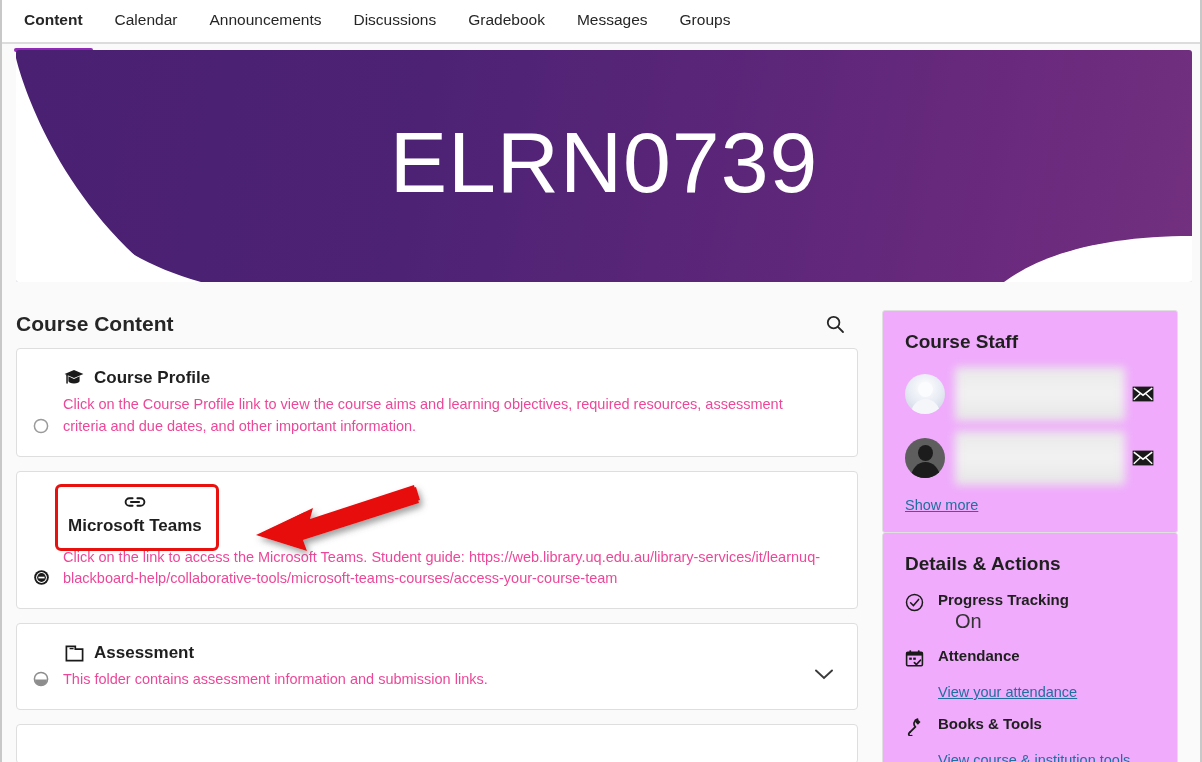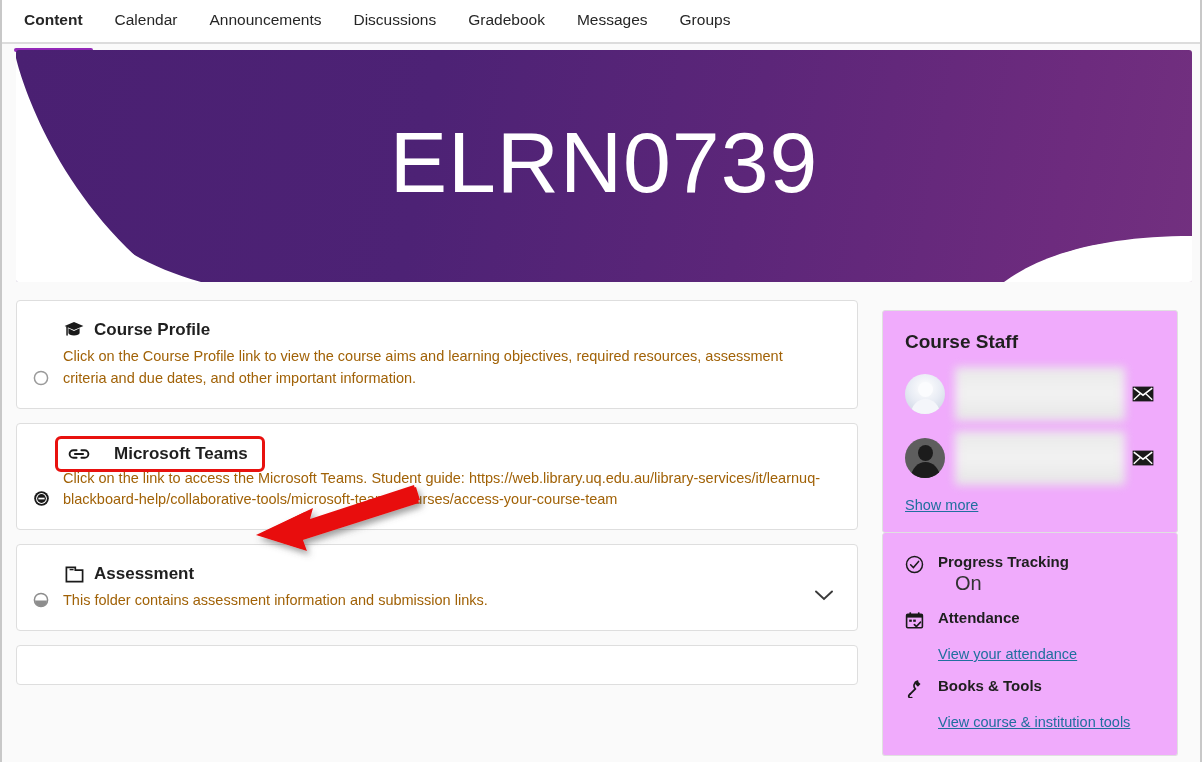--- a/index.html
+++ b/index.html
@@ -95,38 +95,38 @@
     padding: 18px 16px 18px 16px;
     position: relative;
   }
   .card-row { display: flex; align-items: flex-end; }
   .prog { width: 26px; flex: 0 0 26px; padding-top: 3px; }
   .card-body { flex: 1; padding-left: 4px; }
   .card-titleline { display: flex; align-items: center; gap: 9px; }
   .card-icon { display: flex; align-items: center; justify-content: center; width: 22px; height: 22px; }
   .card-title { font-size: 17px; font-weight: 600; color: #1f1f1f; }
   .card-desc {
-    font-size: 14.5px; line-height: 1.5; color: #a16207;
+    font-size: 14.5px; line-height: 1.5; color: #ec4899;
     margin-top: 5px; max-width: 760px;
     word-break: break-word;
   }
   .chevron {
     position: absolute; right: 22px; bottom: 20px;
     width: 22px; height: 22px; cursor: pointer;
   }
 
   
   .hl-box {
-    display: inline-flex; align-items: center; gap: 24px;
+    display: inline-flex; align-items: center; gap: 3px;
     border: 3px solid #e8110f;
     border-radius: 6px;
-    padding: 4px 14px 4px 10px;
+    padding: 4px 14px 12px 10px;
     margin: -6px 0 -6px -8px;
     background: #ffffff;
-    position: relative; z-index: 5;
+    position: relative; z-index: 5; flex-direction: column;
   }
 
   
   .side-col { position: absolute; left: 880px; top: 310px; width: 296px; }
   .side-card {
     background: #f0abfc;
     border: 1px solid #e0e0e0;
     border-radius: 3px;
     padding: 20px 22px 18px 22px;
   }
@@ -192,20 +192,29 @@
       <path d="M1176,186 C1070,186 995,212 961,259 L1176,232 Z" fill="#ffffff"></path>
     </svg>
 
     <div class="banner-title">
       <span>ELRN0739</span>
     </div>
   </div>
 
   <div class="content-col">
 
+    <div class="content-head">
+      <div class="content-title">Course Content</div>
+      <div class="search-btn">
+        <svg width="20" height="20" viewBox="0 0 20 20" fill="none" stroke="#262626" stroke-width="1.8">
+          <circle cx="8.6" cy="8.6" r="5.8"></circle>
+            <line x1="12.9" y1="12.9" x2="18" y2="18" stroke-linecap="round"></line>
+        </svg>
+      </div>
+    </div>
 
     <div class="card">
       <div class="card-row">
         <div class="prog">
           <svg width="16" height="16" viewBox="0 0 16 16">
               <circle cx="8" cy="8" r="6.6" fill="none" stroke="#9a9a9a" stroke-width="1.5"></circle>
             </svg>
         </div>
         <div class="card-body">
           <div class="card-titleline">
@@ -310,20 +319,21 @@
             <line x1="1.8" y1="13.8" x2="8.4" y2="7.6" stroke="#ffffff" stroke-width="1.4"></line>
             <line x1="20.2" y1="13.8" x2="13.6" y2="7.6" stroke="#ffffff" stroke-width="1.4"></line>
           </svg>
         </div>
       </div>
 
       <a class="show-more">Show more</a>
     </div>
 
     <div class="side-card second">
+      <div class="side-title" style="margin-bottom:16px;">Details &amp; Actions</div>
 
       <div class="detail-item">
         <div class="detail-icon">
           <svg width="19" height="19" viewBox="0 0 19 19" fill="none" stroke="#1a1a1a" stroke-width="1.5">
             <circle cx="9.5" cy="9.5" r="8"></circle>
               <polyline points="5.6,9.8 8.4,12.6 13.6,6.4" stroke-linecap="round"></polyline>
           </svg>
         </div>
         <div class="detail-text">
           <div class="detail-label">Progress Tracking</div>

